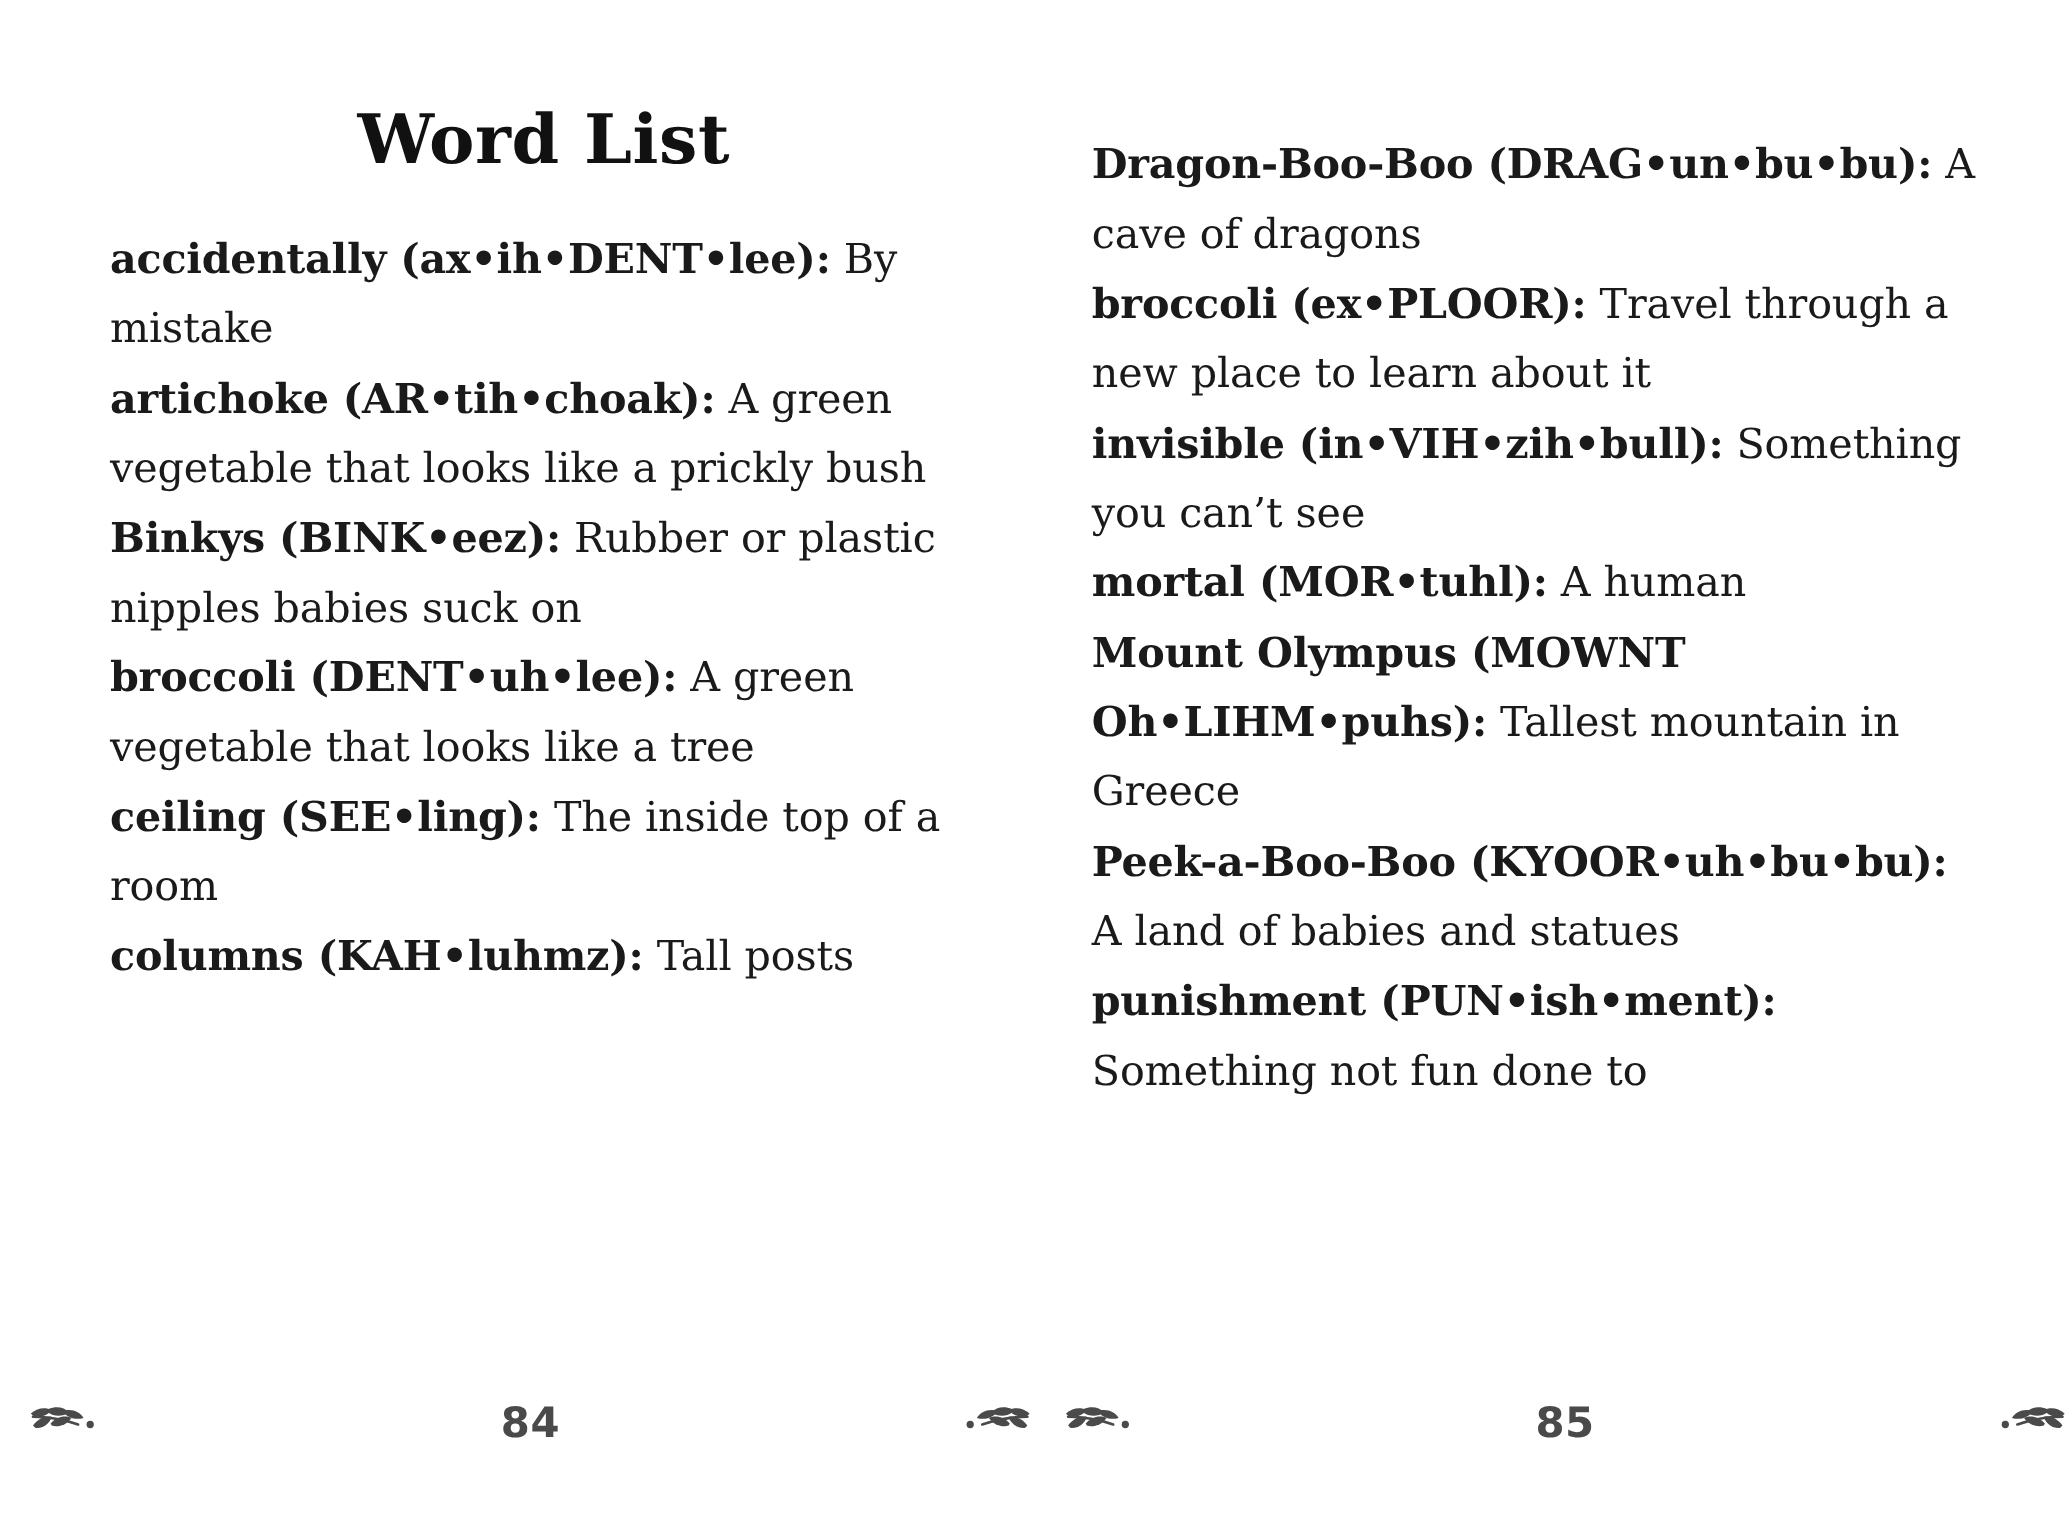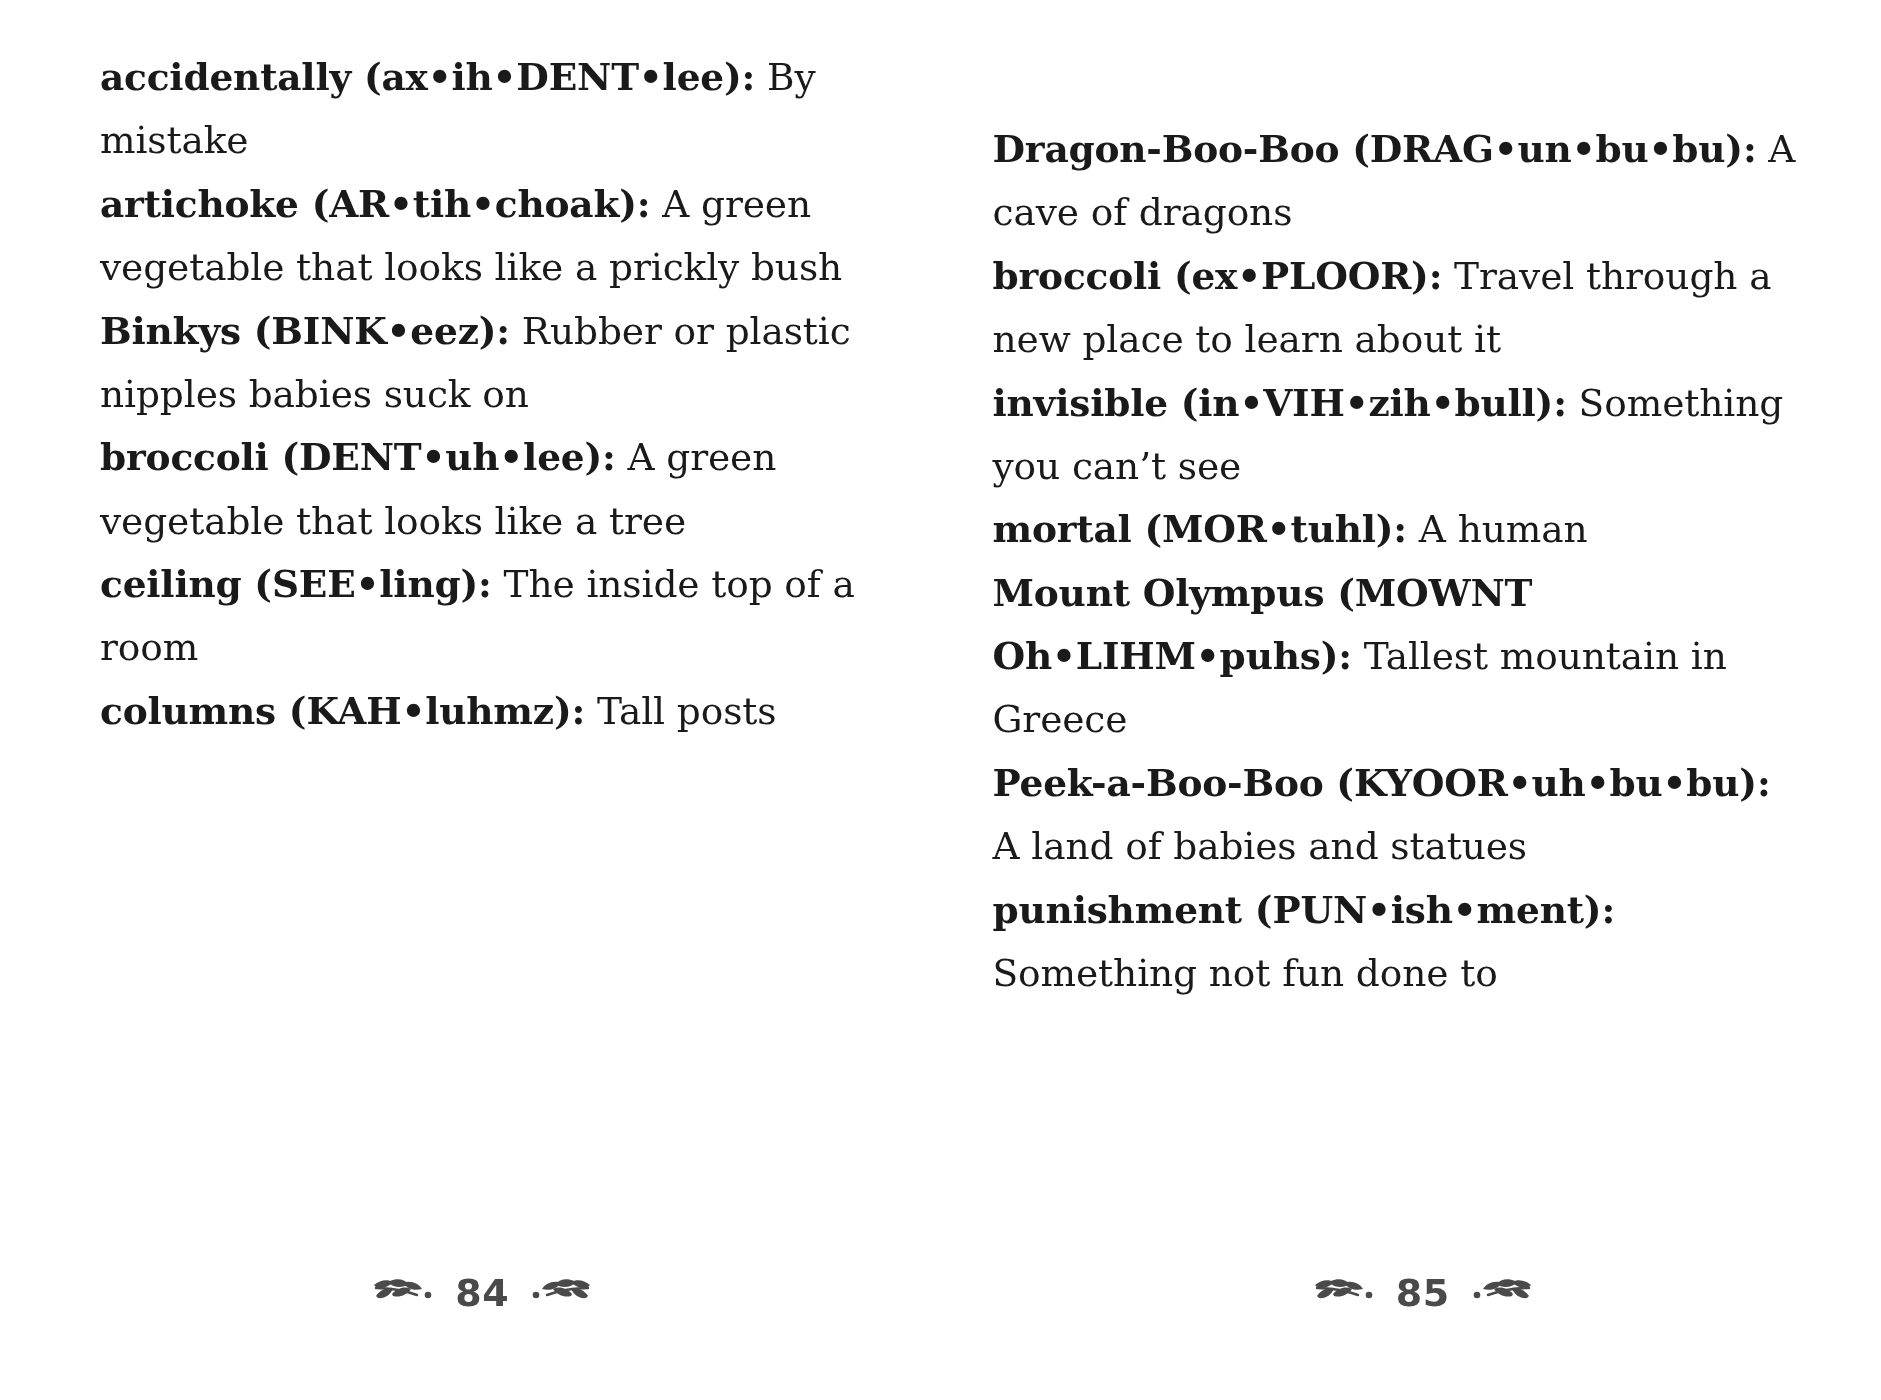--- a/index.html
+++ b/index.html
@@ -73,21 +73,21 @@
   }
 
   
   .page-footer {
     position: absolute;
     left: 0;
     right: 0;
     bottom: 88px;
     display: flex;
     align-items: center;
-    justify-content: center;
+    justify-content: space-between;
     gap: 13px;
     margin-left: 24px;
   }
 
   .page-number {
     font-family: "DejaVu Sans", "Liberation Sans", sans-serif;
     font-weight: 700;
     font-size: 38px;
     color: #4a4a4a;
     letter-spacing: 0.5px;
@@ -104,20 +104,21 @@
   .ornament.flip { transform: scaleX(-1); }
   .ornament svg { display: block; width: 100%; height: 100%; }
 </style>
 </head>
 <body>
 
 <div class="spread">
 
   <div class="page page-left">
 
+    <h1 class="page-title">Word List</h1>
 
     <ul class="glossary">
       <li class="entry">
         <span class="term">accidentally (ax•ih•DENT•lee):</span><span class="definition"> By mistake</span>
       </li>
       <li class="entry">
         <span class="term">artichoke (AR•tih•choak):</span><span class="definition"> A green vegetable that looks like a prickly bush</span>
       </li>
       <li class="entry">
         <span class="term">Binkys (BINK•eez):</span><span class="definition"> Rubber or plastic nipples babies suck on</span>

